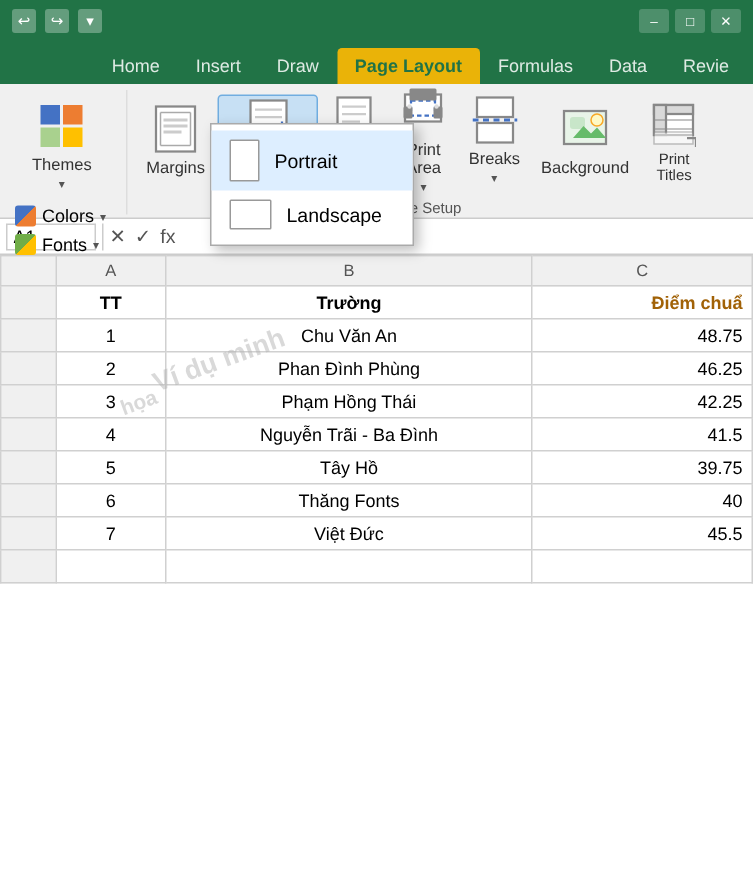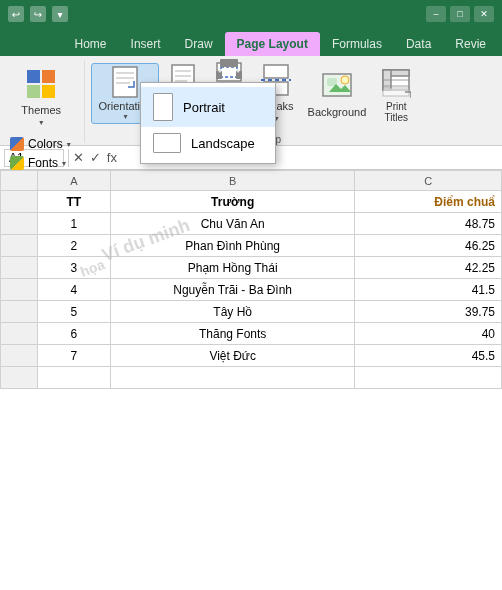--- a/index.html
+++ b/index.html
@@ -33,21 +33,21 @@
       padding: 4px 12px;
       font-size: 12px;
       color: rgba(255,255,255,0.85);
       cursor: pointer;
       border-radius: 3px 3px 0 0;
       height: 24px;
       display: flex;
       align-items: center;
     }
     .ribbon-tab.active {
-      background: #f0abfc;
+      background: #eab308;
       color: #217346;
       font-weight: 600;
     }
 
     
     .ribbon {
       background: #f0f0f0;
       border-bottom: 1px solid #ccc;
       display: flex;
       align-items: stretch;
@@ -307,20 +307,35 @@
         <span>Effects</span>
         <span class="dropdown-arrow">▾</span>
       </div>
     </div>
     <span class="group-label-row">Themes</span>
   </div>
 
   <div class="ribbon-group" style="flex-direction:row;padding-bottom:16px;position:relative;">
     <div class="ribbon-items">
 
+      <div class="ribbon-big-btn">
+        <div class="ribbon-icon">
+          <svg width="30" height="34" viewBox="0 0 30 34">
+            <rect x="2" y="2" width="26" height="30" fill="white" stroke="#888" stroke-width="1.5"></rect>
+            <line x1="5" y1="6" x2="25" y2="6" stroke="#aaa" stroke-width="1"></line>
+            <line x1="5" y1="28" x2="25" y2="28" stroke="#aaa" stroke-width="1"></line>
+            <line x1="5" y1="6" x2="5" y2="28" stroke="#aaa" stroke-width="1"></line>
+            <line x1="25" y1="6" x2="25" y2="28" stroke="#aaa" stroke-width="1"></line>
+            <rect x="7" y="10" width="16" height="2" fill="#ccc"></rect>
+            <rect x="7" y="14" width="16" height="2" fill="#ccc"></rect>
+            <rect x="7" y="18" width="12" height="2" fill="#ccc"></rect>
+          </svg>
+        </div>
+        <span class="ribbon-label">Margins</span>
+      </div>
 
       <div class="orientation-btn">
         <div class="ribbon-icon">
           <svg width="30" height="34" viewBox="0 0 30 34">
             <rect x="3" y="2" width="24" height="30" fill="white" stroke="#888" stroke-width="1.5"></rect>
             <line x1="6" y1="8" x2="24" y2="8" stroke="#ccc" stroke-width="1.5"></line>
             <line x1="6" y1="13" x2="24" y2="13" stroke="#ccc" stroke-width="1.5"></line>
             <line x1="6" y1="18" x2="20" y2="18" stroke="#ccc" stroke-width="1.5"></line>
             <path d="M18 22 L24 22 L24 16" fill="none" stroke="#4472c4" stroke-width="1.5" marker-end="url(#arr)"></path>
           </svg>

